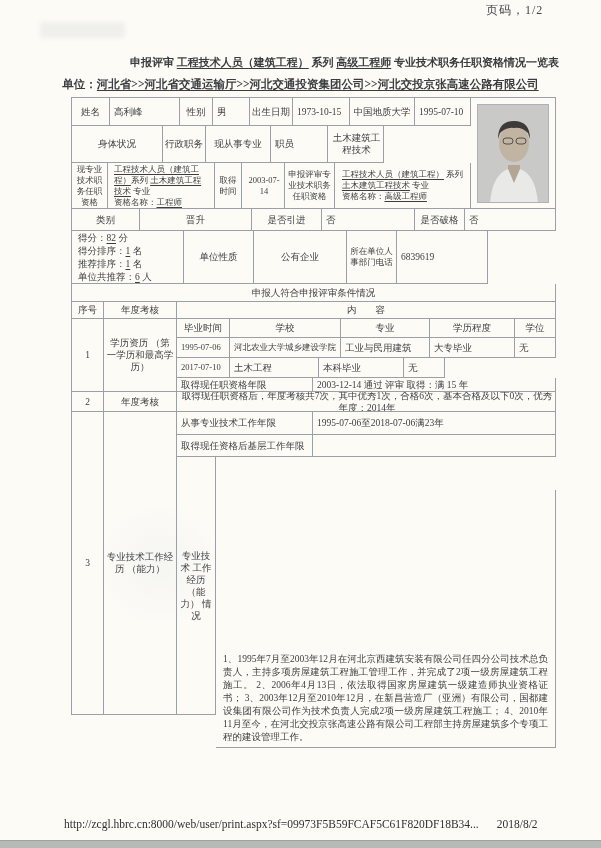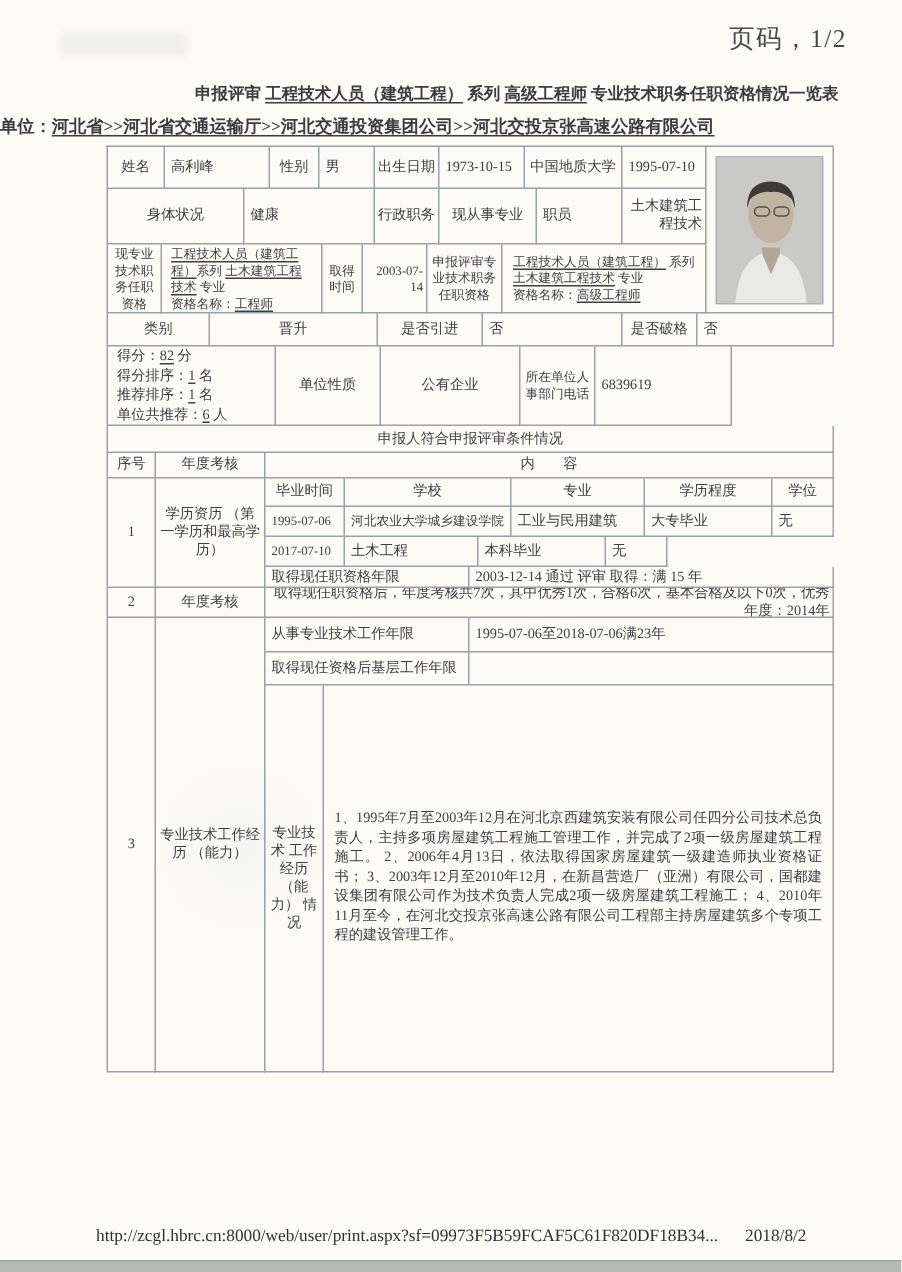--- a/index.html
+++ b/index.html
@@ -1,33 +1,33 @@
 <!DOCTYPE html>
 <html><head>
 <meta charset="utf-8">
 <style>
   html,body{margin:0;padding:0;}
   body{width:601px;height:848px;position:relative;background:#fcfbf6;
        font-family:"Liberation Serif", serif;color:#3c3e41;overflow:hidden;}
   .abs{position:absolute;}
   
-  .page-label{top:14px;left:486px;font-size:17px;letter-spacing:1px;color:#45474a;}
+  .page-label{top:2px;left:486px;font-size:12px;letter-spacing:1px;color:#45474a;}
   .title{top:55px;left:0;width:601px;text-align:center;font-size:11px;font-weight:bold;color:#3a3c3f;padding-left:44px;}
-  .subtitle{top:77px;left:0;width:601px;font-size:11.5px;font-weight:bold;color:#3a3c3f;}
+  .subtitle{top:77px;left:0;width:601px;text-align:center;font-size:11.5px;font-weight:bold;color:#3a3c3f;}
   .u{text-decoration:underline;text-underline-offset:2px;}
   
   .sheet{top:97px;left:71px;width:484px;border-top:1px solid #9aa0a7;border-left:1px solid #9aa0a7;
          font-size:9.5px;line-height:12px;}
   .sheet *{box-sizing:border-box;}
   .row{display:flex;width:100%;}
   .cell{border-right:1px solid #9aa0a7;border-bottom:1px solid #9aa0a7;
         display:flex;align-items:center;justify-content:center;text-align:center;
         padding:1px 2px;overflow:hidden;}
-  .left{justify-content:flex-start;text-align:right;padding-left:4px;}
-  .top{align-items:center;}
+  .left{justify-content:flex-start;text-align:center;padding-left:4px;}
+  .top{align-items:flex-end;margin-top:33px;}
   .col{display:flex;flex-direction:column;}
   .just{display:block;text-align:justify;padding:2px 5px;line-height:13px;}
   .sm{font-size:8.5px;line-height:11px;}
   
   .w32{width:32px}.w33{width:33px}.w36{width:36px}.w37{width:37px}.w38{width:38px}
   .w39{width:39px}.w41{width:41px}.w43{width:43px}.w50{width:50px}.w53{width:53px}
   .w56{width:56px}.w57{width:57px}.w65{width:65px}.w68{width:68px}.w70{width:70px}
   .w73{width:73px}.w85{width:85px}.w87{width:87px}.w89{width:89px}.w91{width:91px}
   .w93{width:93px}.w107{width:107px}.w111{width:111px}.w112{width:112px}
   .w136{width:136px}.w243{width:243px}.w340{width:340px}.w379{width:379px}
@@ -80,21 +80,20 @@
         <div class="cell w33 h28">性别</div>
         <div class="cell w37 h28 left">男</div>
         <div class="cell w43 h28">出生日期</div>
         <div class="cell w57 h28 left">1973-10-15</div>
         <div class="cell w65 h28">中国地质大学</div>
         <div class="cell w56 h28 left">1995-07-10</div>
       </div>
 
       <div class="row h37">
         <div class="cell w91 h37">身体状况</div>
-        <div class="cell w87 h37 left">健康</div>
         <div class="cell w43 h37">行政职务</div>
         <div class="cell w65 h37">现从事专业</div>
         <div class="cell w57 h37 left">职员</div>
         <div class="cell w56 h37 left">土木建筑工程技术</div>
       </div>
 
       <div class="row h46">
         <div class="cell w36 h46 sm">现专业技术职务任职资格</div>
         <div class="cell w107 h46 sm">
           <span class="flow">

